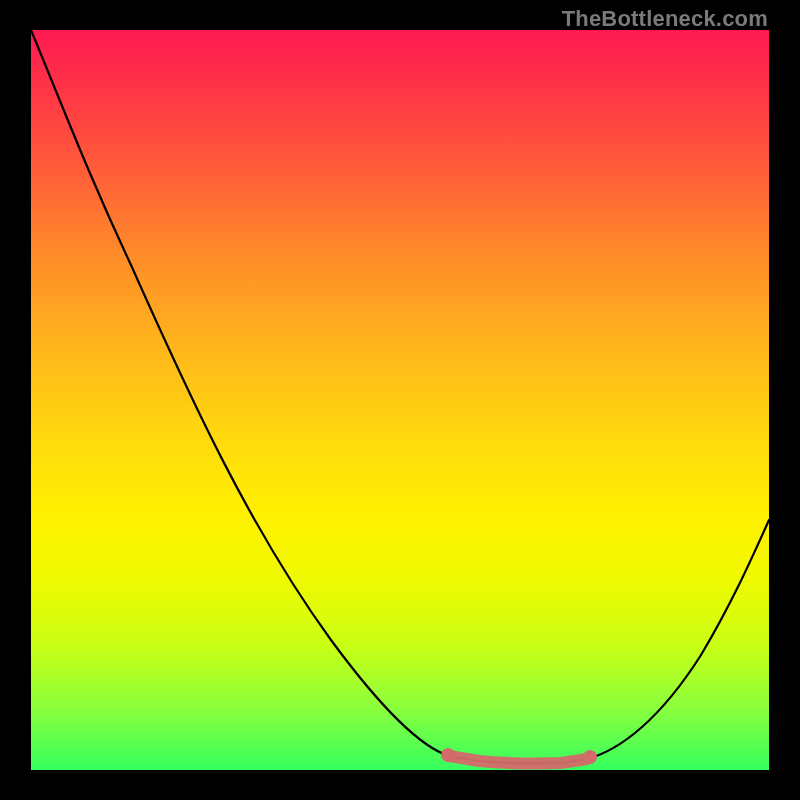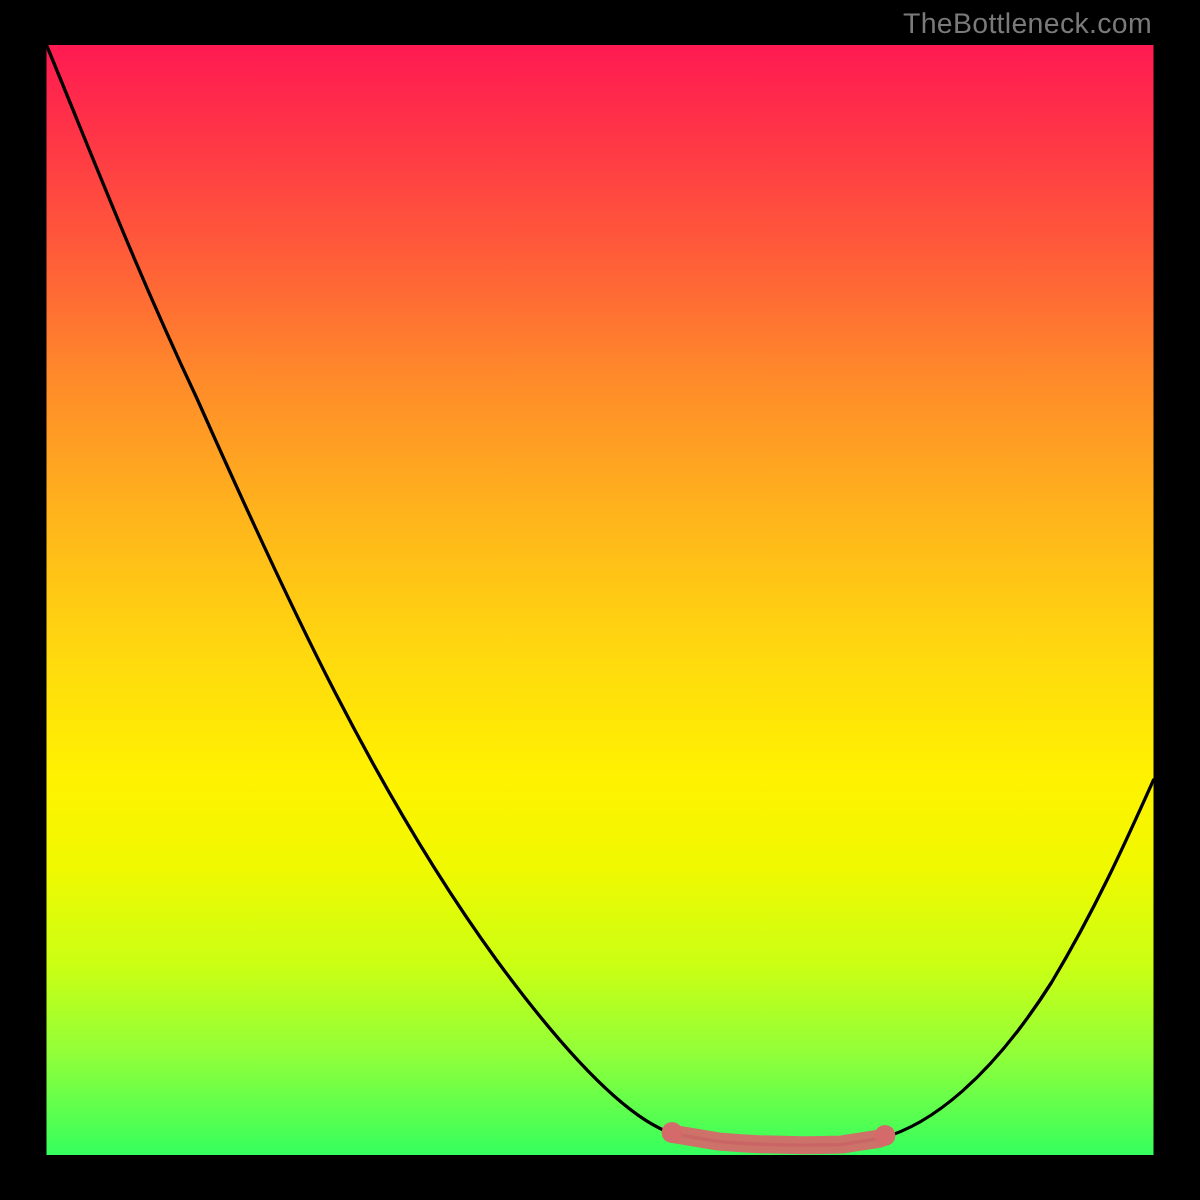--- a/index.html
+++ b/index.html
@@ -39,22 +39,22 @@
       #caff14 83%,
       #90ff3a 91%,
       #35ff5e 100%
     );
   }
   .watermark {
     position: absolute;
     top: 6px;
     right: 32px;
     color: #7a7a7a;
-    font-size: 19px;
-    font-weight: 400;
+    font-size: 22px;
+    font-weight: 700;
     letter-spacing: 0.2px;
     user-select: none;
   }
   svg.curve {
     position: absolute;
     left: 0;
     top: 0;
     width: 738px;
     height: 740px;
     overflow: visible;

